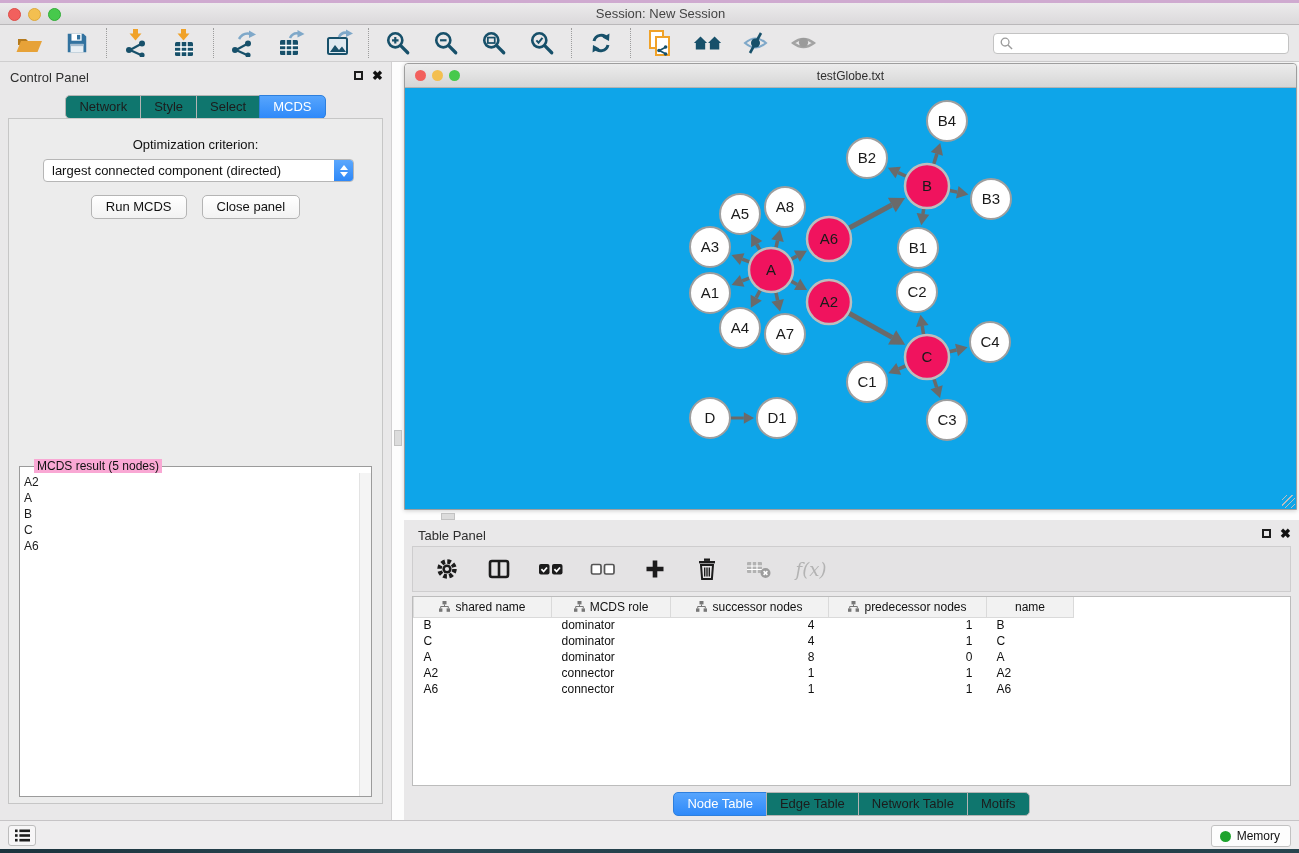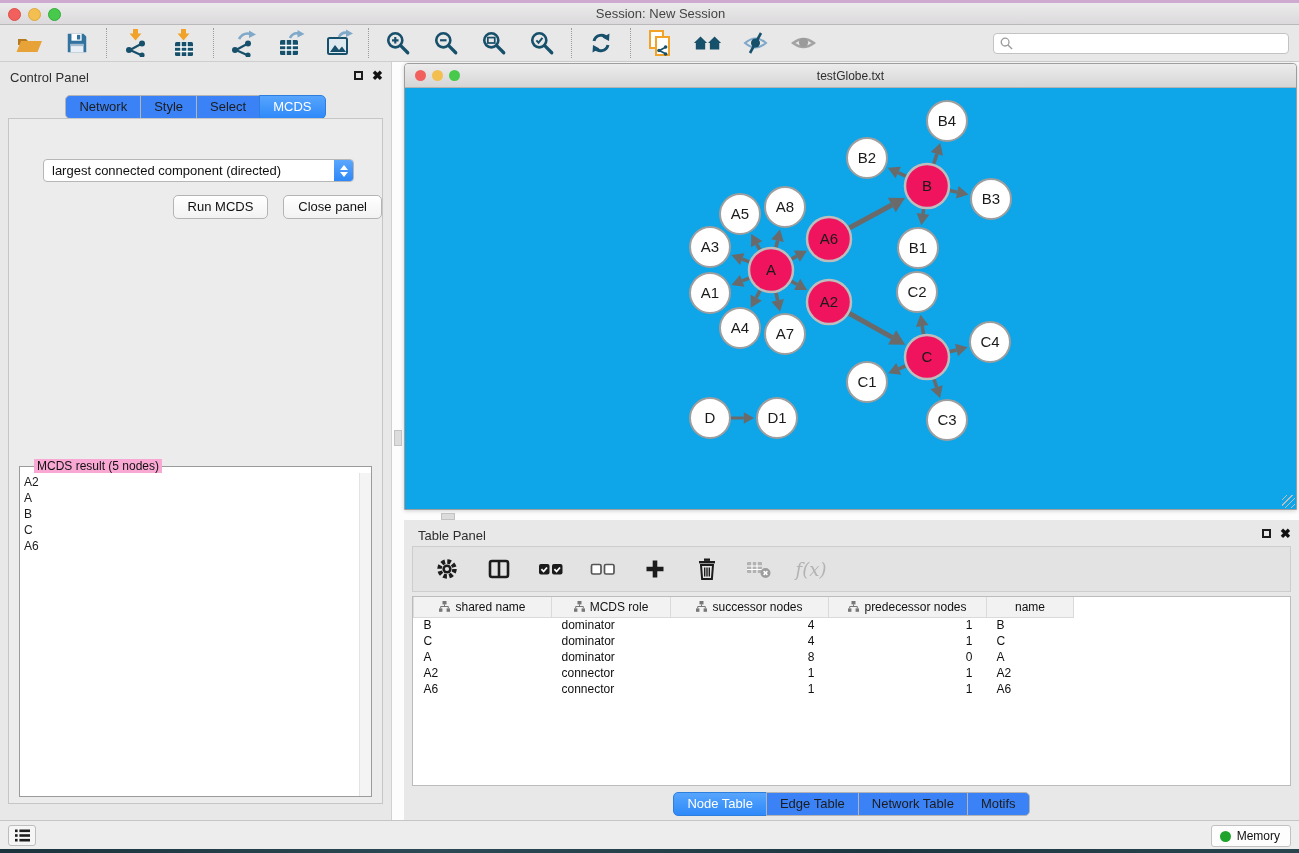--- a/index.html
+++ b/index.html
@@ -33,37 +33,37 @@
   
   .main{ position:absolute; left:0; top:62px; width:1299px; height:758px; background:#fdfdfd; }
   .control-panel{ position:absolute; left:0; top:0; width:392px; height:758px; background:#e9e8e9;
                   border-right:1px solid #d2d1d2; }
   .panel-header-label{ position:absolute; left:10px; top:8px; font-size:13px; color:#2e2e2e; }
   .panel-icons{ position:absolute; right:8px; top:8px; display:flex; gap:9px; align-items:center; }
   .float-icon{ width:9px; height:9px; border:2px solid #1c1c1c; }
   .close-icon{ font-size:13px; font-weight:bold; color:#111; line-height:11px; }
 
   .seg-tabs{ position:absolute; left:0; right:0; top:33px; display:flex; justify-content:center; }
-  .seg-tab{ background:#3b82f6; border:1px solid #b4b4b4; padding:3px 13px 4px; font-size:13px; margin-left:-1px;
+  .seg-tab{ background:#0f766e; border:1px solid #b4b4b4; padding:3px 13px 4px; font-size:13px; margin-left:-1px;
             color:#1c1c1c; cursor:default; }
   .seg-tab:first-child{ border-radius:5px 0 0 5px; margin-left:0; }
   .seg-tab:last-child{ border-radius:0 5px 5px 0; }
   .seg-tab.active{ background:linear-gradient(#57a5fd,#2e89f9); border-color:#2e7fdd; color:#fff; }
 
   .cp-box{ position:absolute; left:8px; right:8px; top:56px; height:686px; background:#ececec;
            border:1px solid #c6c6c6; }
   .opt-label{ position:absolute; left:0; right:0; top:18px; text-align:center; font-size:13px; color:#111; }
   .dropdown{ position:absolute; left:34px; right:28px; top:40px; height:23px; background:#fff;
              border:1px solid #b6b6b6; border-radius:4px; display:flex; align-items:center; }
   .dropdown .val{ flex:1; font-size:13px; padding-left:8px; color:#111; white-space:nowrap; }
   .dd-stepper{ width:19px; align-self:stretch; background:linear-gradient(#5ba7fd,#2d88f8);
                border-radius:0 3px 3px 0; display:flex; flex-direction:column; align-items:center; justify-content:center; gap:2px; }
   .dd-up{ width:0;height:0;border-left:4px solid transparent;border-right:4px solid transparent;border-bottom:5px solid #fff; }
   .dd-down{ width:0;height:0;border-left:4px solid transparent;border-right:4px solid transparent;border-top:5px solid #fff; }
-  .btn-row{ position:absolute; left:0; right:0; top:76px; display:flex; justify-content:flex-end; gap:15px; }
+  .btn-row{ position:absolute; left:0; right:0; top:76px; display:flex; justify-content:center; gap:15px; }
   .push-btn{ background:linear-gradient(#ffffff,#f2f2f2); border:1px solid #b4b4b4; border-radius:5px;
              font-size:13px; padding:3px 14px 4px; color:#111; cursor:default; font-family:"Liberation Sans",sans-serif; }
 
   .result-box{ position:absolute; left:10px; right:10px; top:340px; bottom:6px; background:#fff;
                border:1px solid #9b9b9b; }
   .result-box legend{ font-size:12px; color:#111; margin-left:14px; padding:0 3px; background:#f9a8d4; }
   .result-list{ list-style:none; font-size:12px; padding:1px 0 0 4px; }
   .result-list li{ line-height:16px; }
   .result-scroll{ position:absolute; right:0; top:0; bottom:0; width:12px; background:#f4f4f4; border-left:1px solid #e3e3e3; }
 
@@ -300,20 +300,21 @@
         <span class="close-icon">✖</span>
       </div>
       <div class="seg-tabs">
           <div class="seg-tab">Network</div>
           <div class="seg-tab">Style</div>
           <div class="seg-tab">Select</div>
           <div class="seg-tab active">MCDS</div>
         </div>
 
       <div class="cp-box">
+        <div class="opt-label">Optimization criterion:</div>
         <div class="dropdown">
           <span class="val">largest connected component (directed)</span>
           <span class="dd-stepper">
             <span class="dd-up"></span>
               <span class="dd-down"></span>
           </span>
         </div>
         <div class="btn-row">
           <button class="push-btn">Run MCDS</button>
           <button class="push-btn">Close panel</button>

